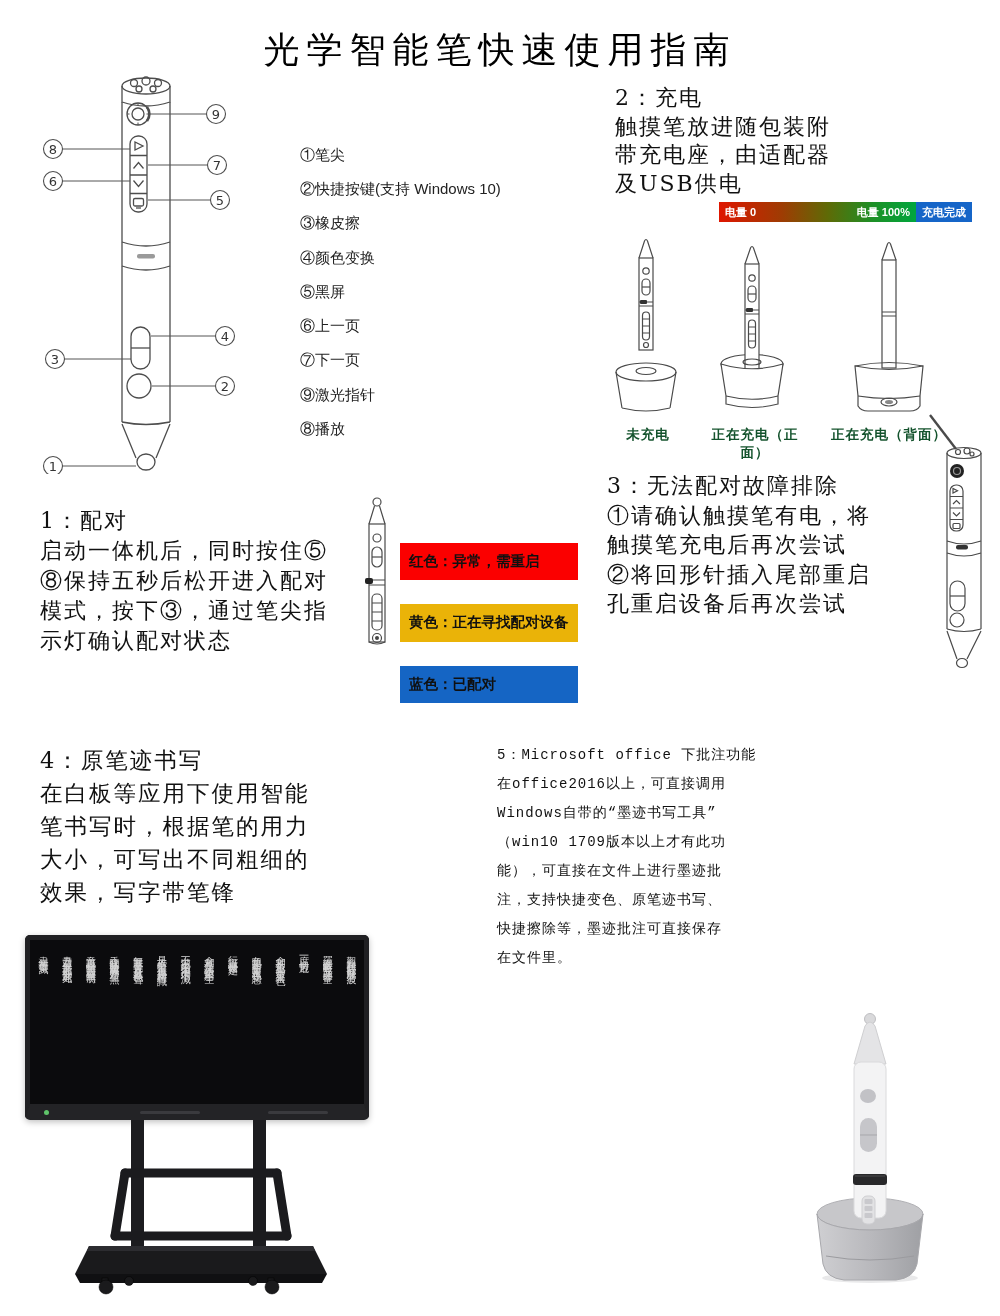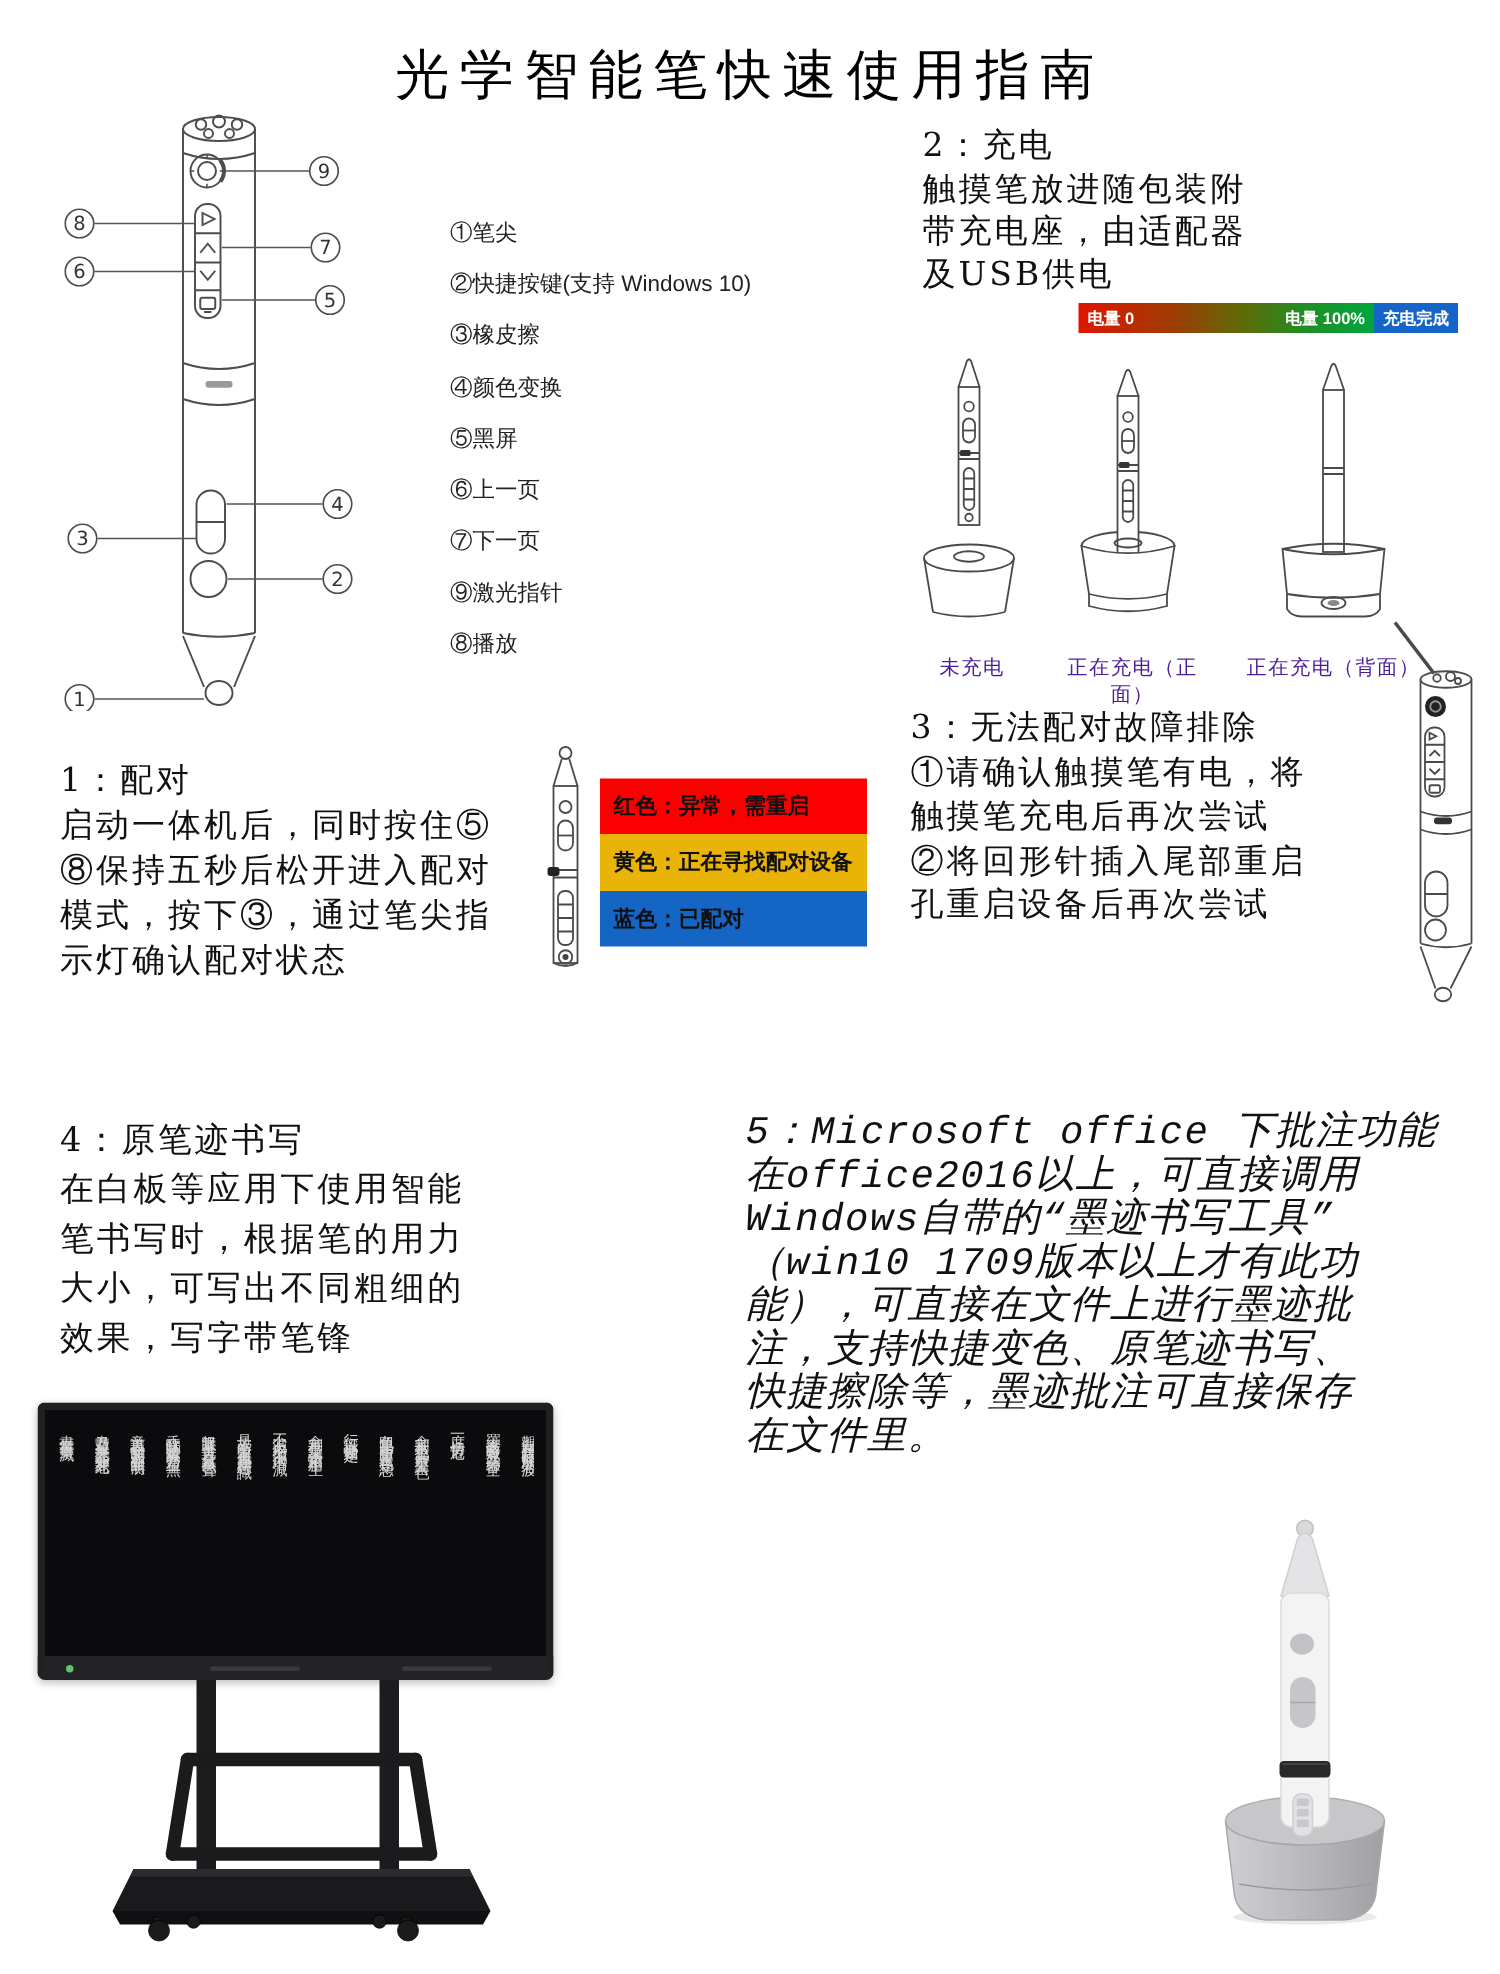--- a/index.html
+++ b/index.html
@@ -11,34 +11,34 @@
          font-size:36px;letter-spacing:7px;color:#000;}
   
   .features{left:300px;top:138px;width:250px;}
   .feat{height:34.3px;display:flex;align-items:center;font-size:15px;color:#222;}
   
   .sect{font-family:"DejaVu Serif",serif;color:#111;letter-spacing:2px;}
   .s2{left:615px;top:84px;width:330px;font-size:22px;line-height:28.5px;}
   .s1{left:40px;top:506px;width:330px;font-size:22px;line-height:30px;}
   .s3{left:607px;top:471px;width:345px;font-size:22px;line-height:29.5px;}
   .s4{left:40px;top:744px;width:340px;font-size:22.5px;line-height:33px;}
-  .s5{left:497px;top:741px;width:485px;font-size:26px;line-height:29px;letter-spacing:1px;
-      font-family:"Liberation Mono","DejaVu Serif",serif;font-style:italic;}
+  .s5{left:497px;top:741px;width:485px;font-size:14px;line-height:29px;letter-spacing:1px;
+      font-family:"Liberation Mono","DejaVu Serif",serif;}
   
   .batbar{left:683px;top:202px;width:253px;height:20px;display:flex;font-size:11px;font-weight:bold;color:#fff;padding-left:36px;}
   .bat-grad{flex:1;display:flex;justify-content:space-between;align-items:center;padding:0 6px;
             background:linear-gradient(to right,#df1600 0%,#9e3c03 32%,#5f6a06 55%,#1d9026 78%,#00a63e 100%);}
   .bat-done{width:56px;background:#1565c8;display:flex;align-items:center;justify-content:center;}
   
   .dockfig{top:232px;text-align:center;}
-  .dock-cap{font-size:13.5px;color:#4c1d95;margin-top:18px;letter-spacing:1px;}
+  .dock-cap{font-size:13.5px;color:#14532d;margin-top:8px;letter-spacing:1px;font-weight:bold;}
   
   .pairbox{left:400px;top:519px;width:178px;}
   .pairrow{height:37.3px;display:flex;align-items:center;padding-left:9px;
-           font-size:14.5px;font-weight:bold;color:#101010;box-sizing:border-box;}
+           font-size:14.5px;font-weight:bold;color:#101010;box-sizing:border-box;margin-top:24px;}
   .pr-red{background:#fb0000;} .pr-yellow{background:#eab308;} .pr-blue{background:#1565c4;}
   
   .wb{left:25px;top:933px;width:352px;height:362px;}
   .wb-screen{position:absolute;left:0;top:2px;width:334px;height:164px;background:#0b0b0d;
              border:5px solid #202023;border-bottom:16px solid #232326;border-radius:5px;
              box-shadow:0 2px 6px rgba(0,0,0,0.25);}
   .wb-led{position:absolute;left:14px;bottom:-11px;width:5px;height:5px;border-radius:50%;background:#5fc46a;}
   .wb-slot{position:absolute;bottom:-10px;height:3px;background:#3a3a3e;border-radius:2px;}
   .wb-text{position:absolute;left:8px;right:8px;top:8px;bottom:6px;display:flex;
            flex-direction:row-reverse;justify-content:space-between;overflow:hidden;}

